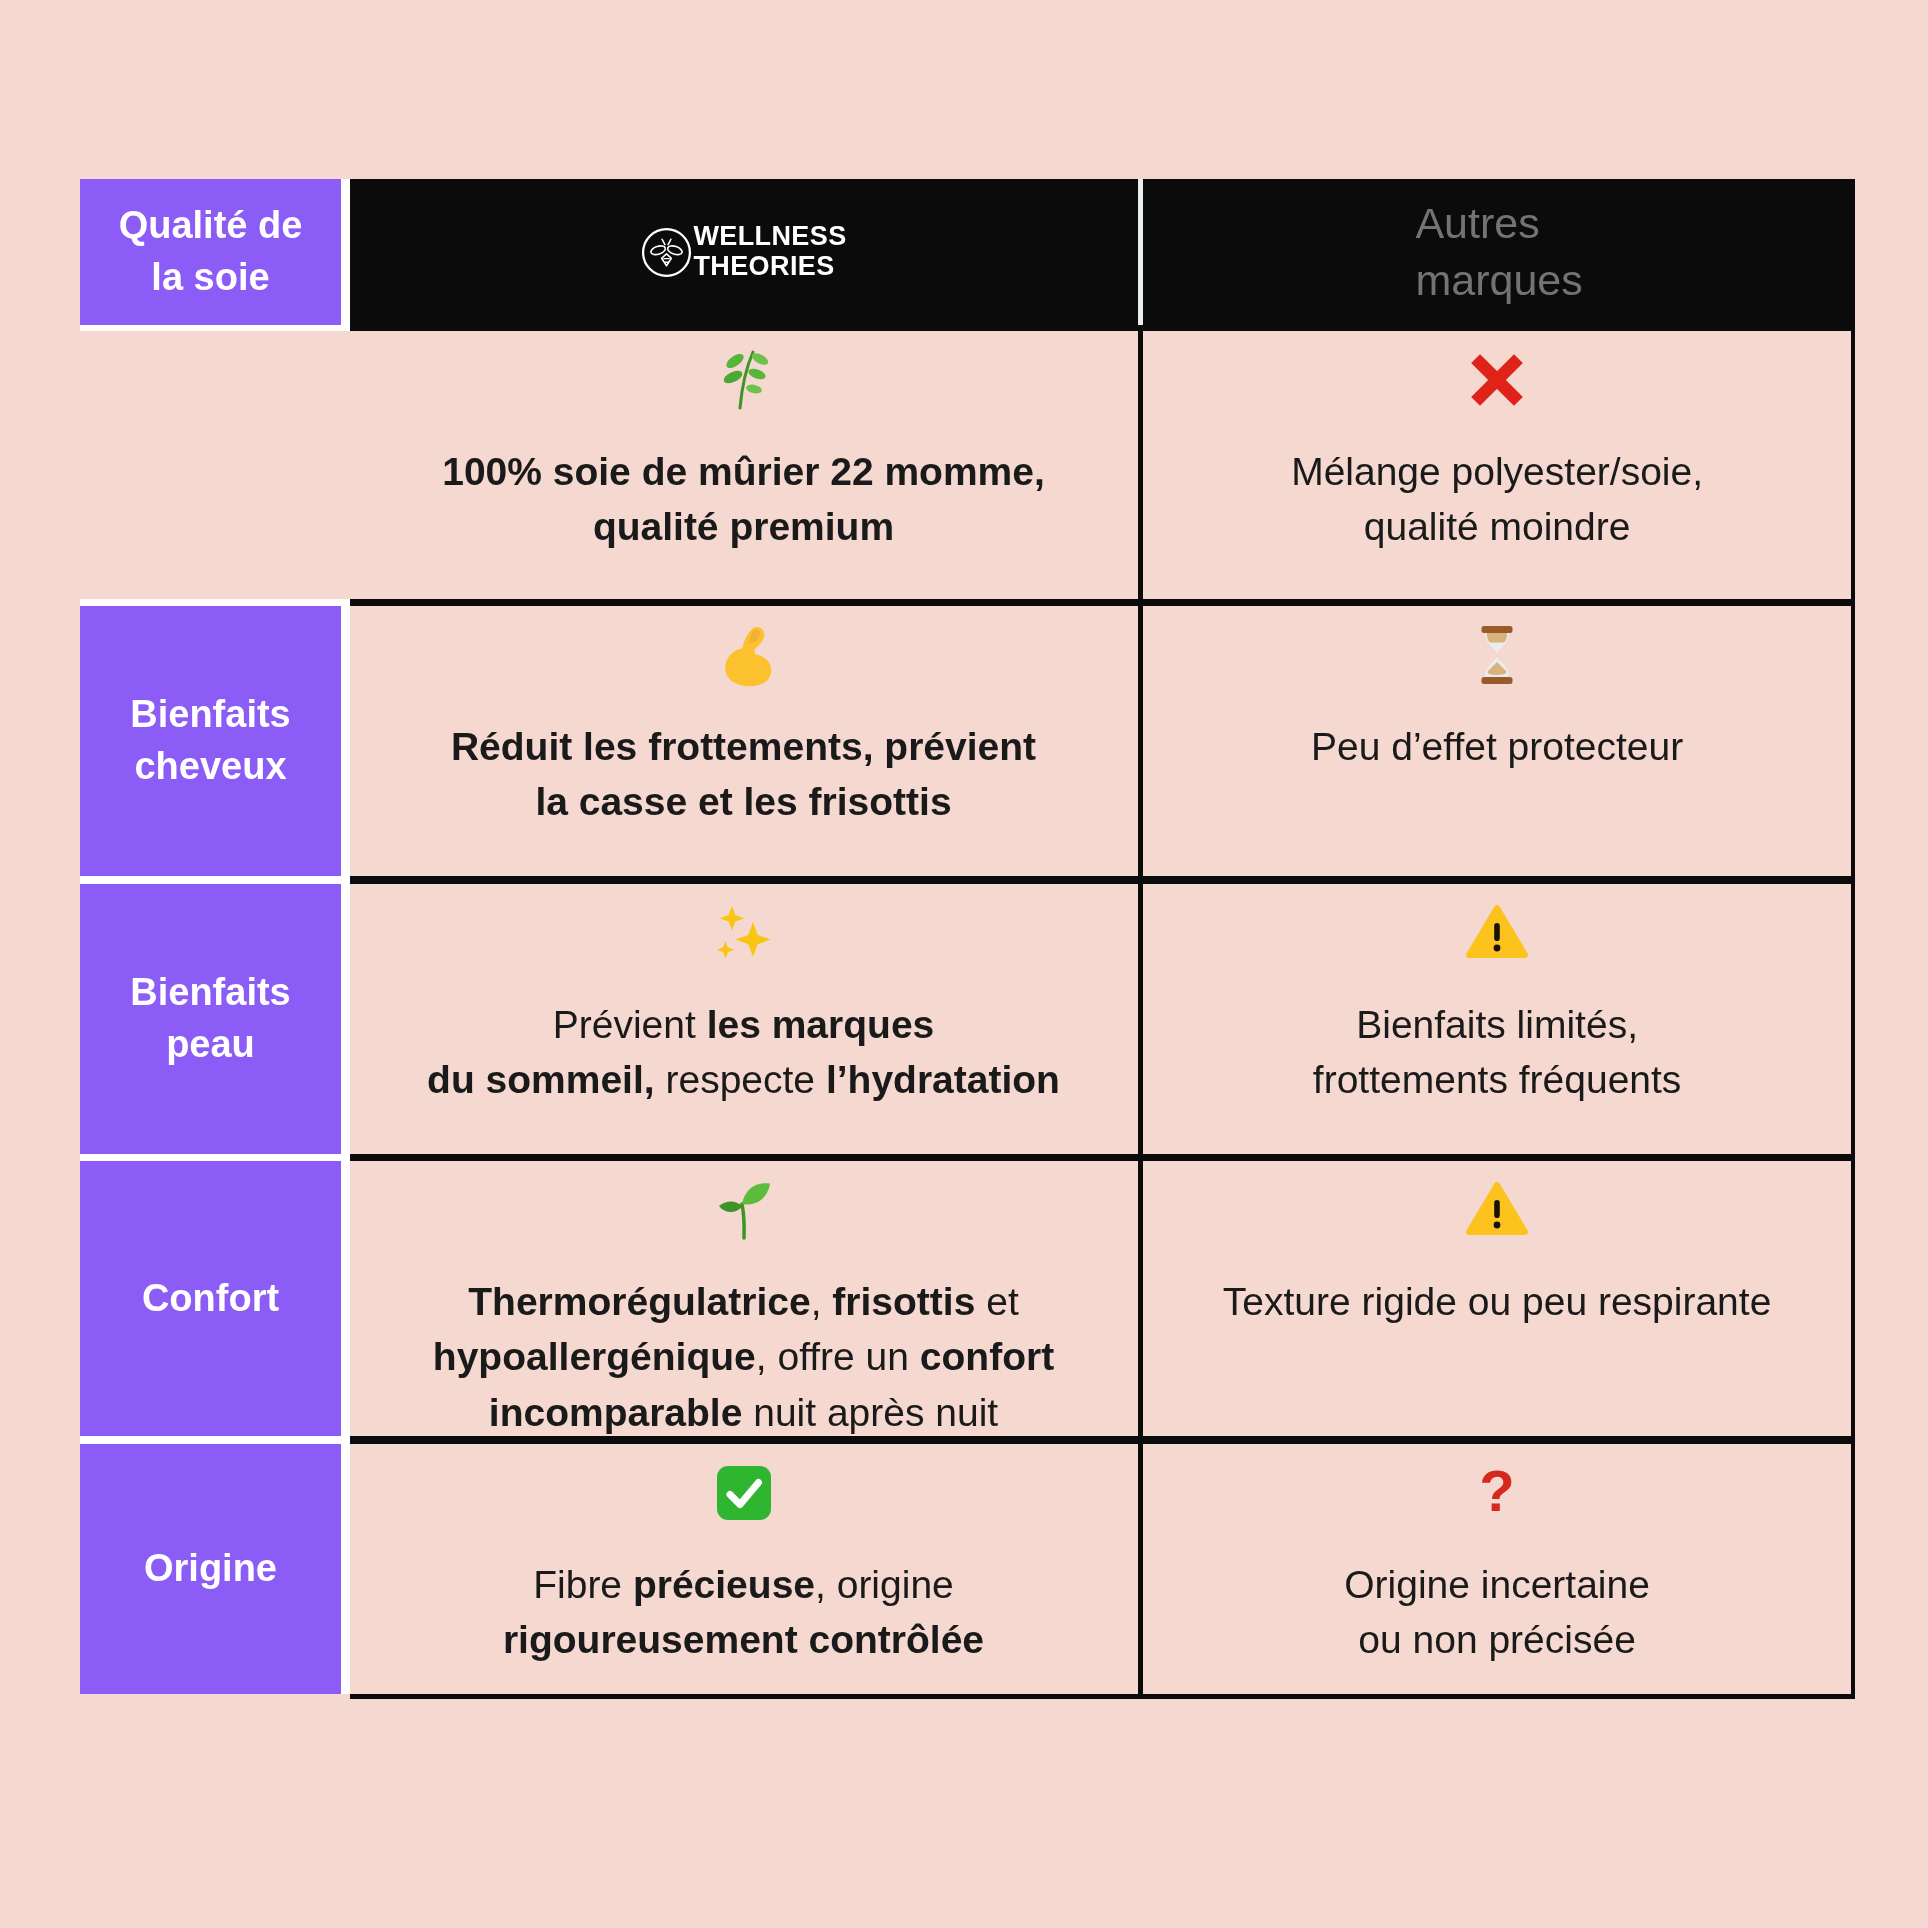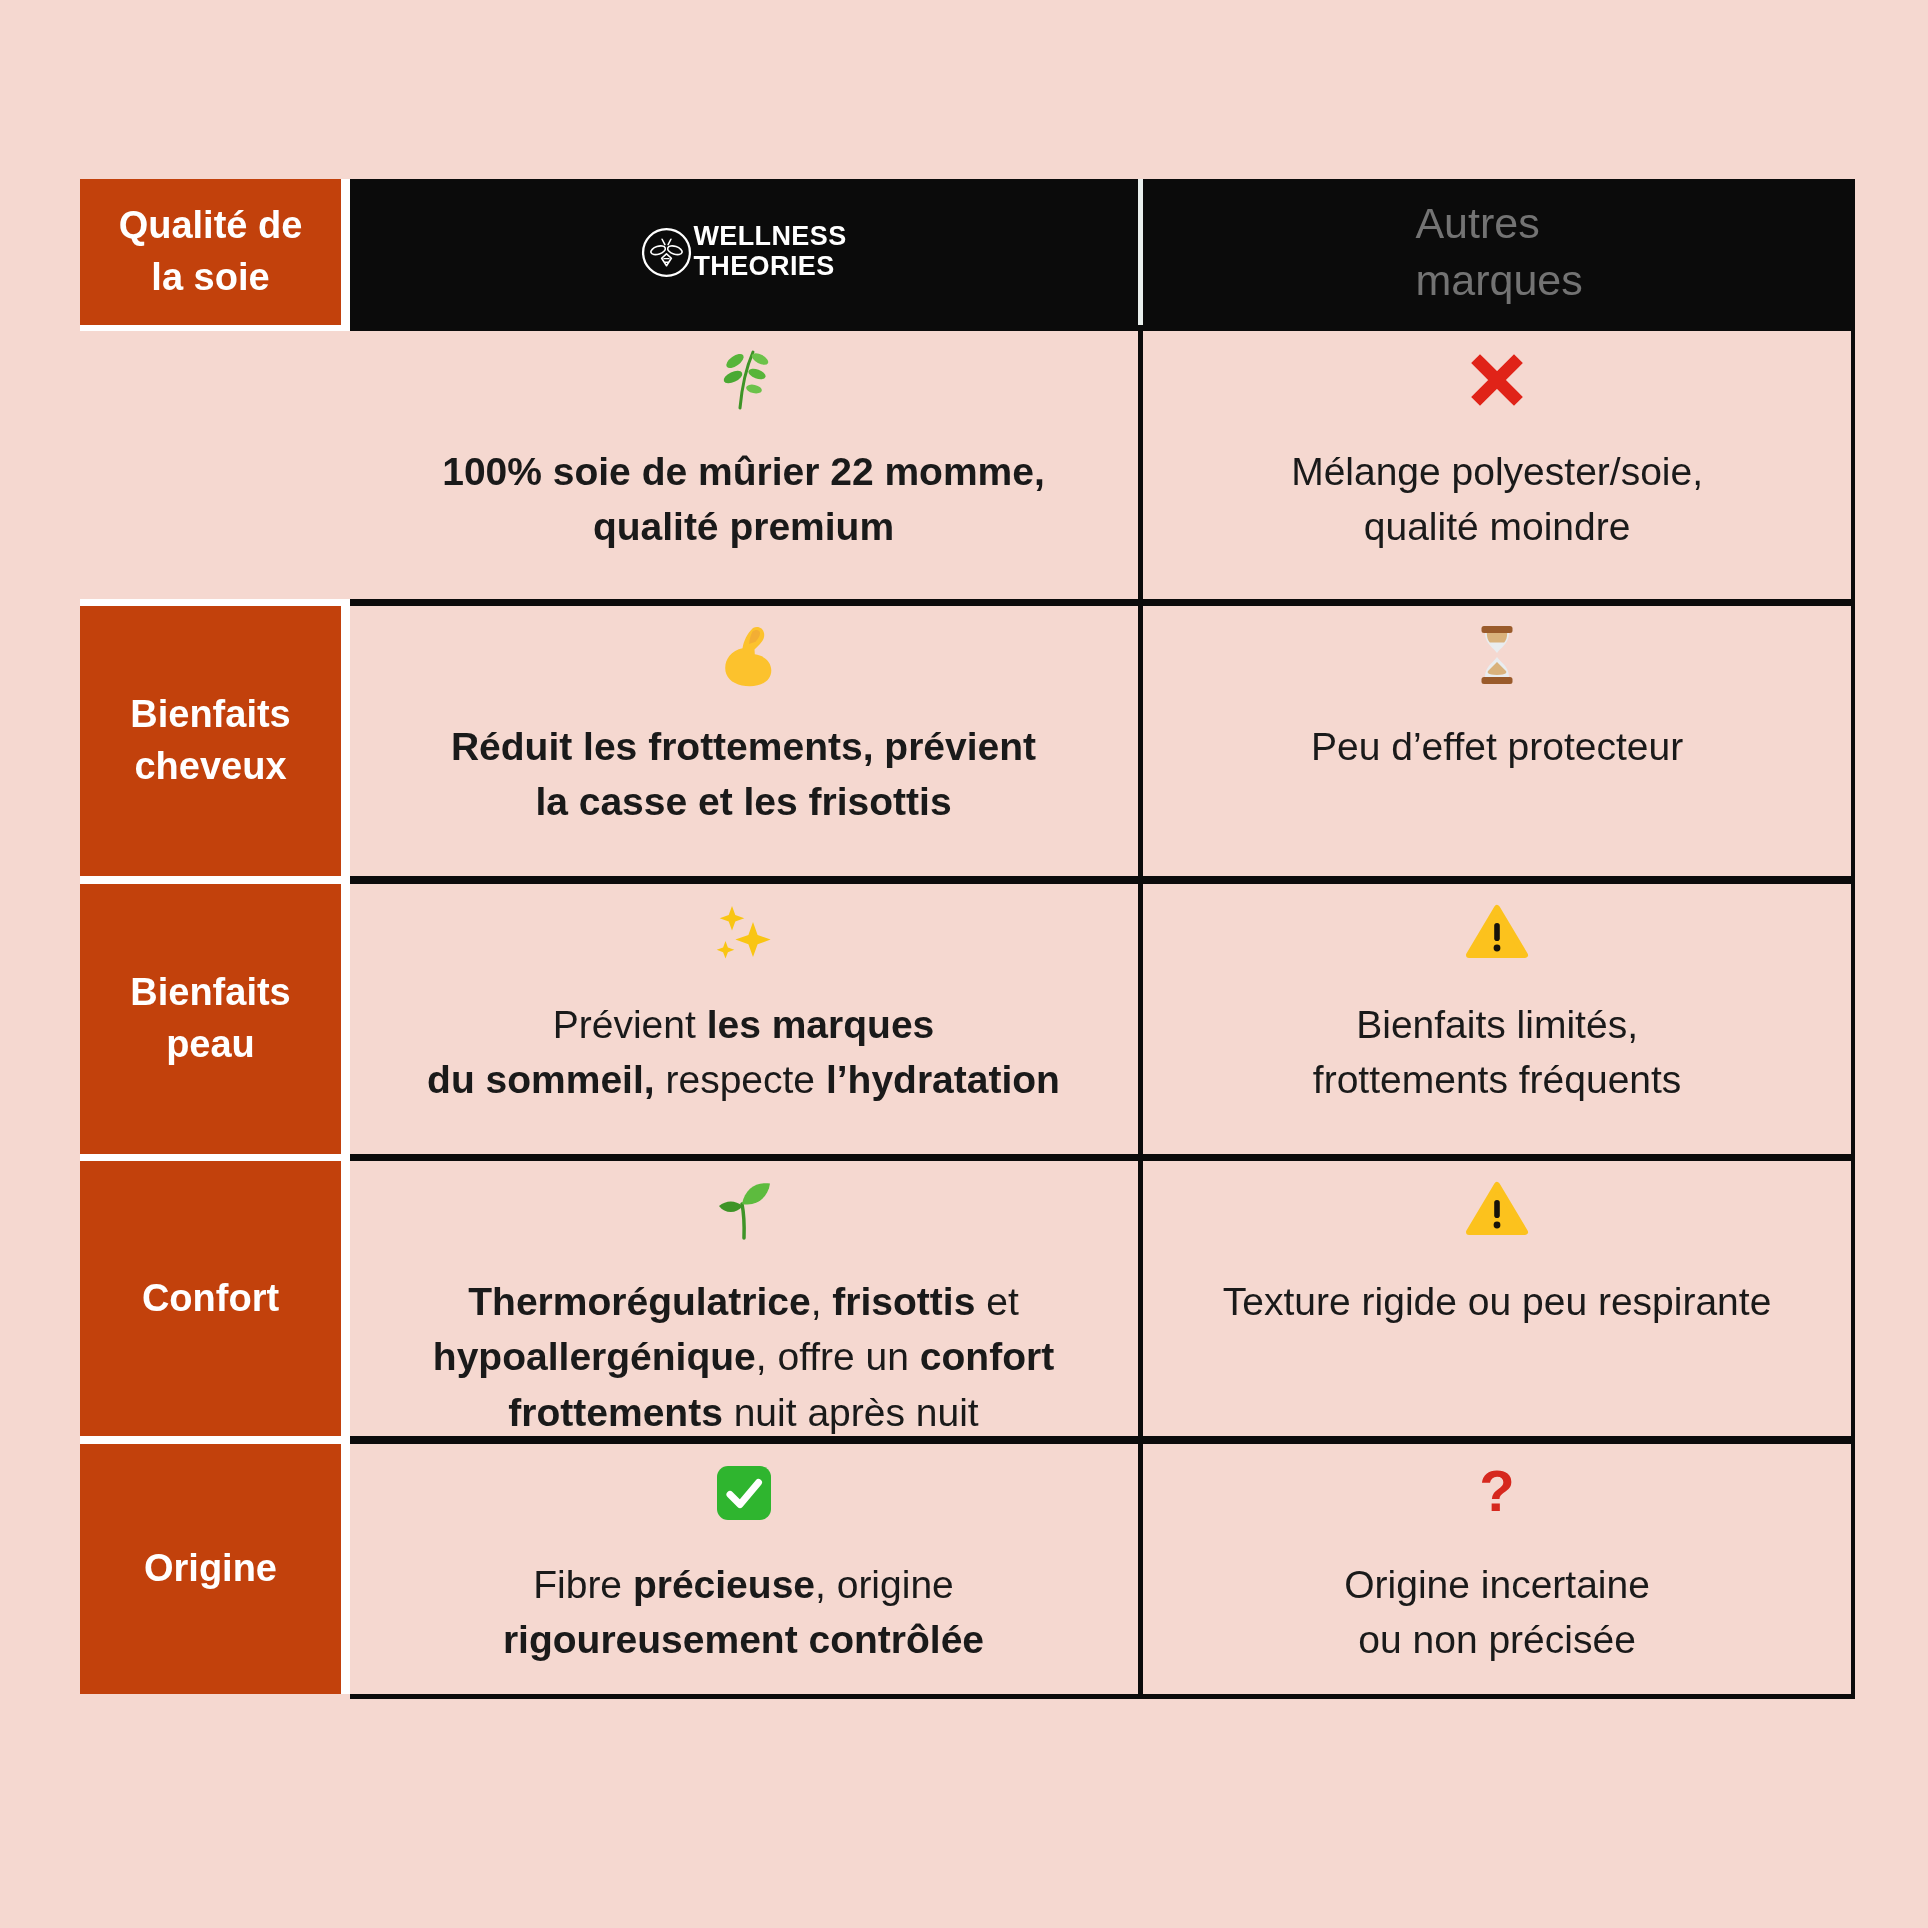--- a/index.html
+++ b/index.html
@@ -18,21 +18,21 @@
   .hc1{grid-row:1;grid-column:3;background:#0b0b0b;display:flex;align-items:center;justify-content:center;}
   .hdiv{grid-row:1;grid-column:4;background:#e9efec}
   .hc2{grid-row:1;grid-column:5;background:#0b0b0b;display:flex;align-items:center;justify-content:center}
   .hb-label{grid-row:2;grid-column:1/3;background:#ffffff}
   .hb-content{grid-row:2;grid-column:3/6;background:#0b0b0b}
   .logo-badge{width:53px;height:53px;display:flex;align-items:center;justify-content:center}
   .logo-badge svg{width:100%;height:100%}
   .logo-text span{display:block;color:#fff;font-weight:700;font-size:27px;line-height:1.1;letter-spacing:0.4px}
   .htext{color:#737373;font-weight:400;font-size:43px;line-height:1.32;text-align:left;white-space:pre-line}
   
-  .lcell{grid-column:1;background:#c2410c;display:flex;align-items:center;justify-content:center}
+  .lcell{grid-column:1;background:#8b5cf6;display:flex;align-items:center;justify-content:center}
   .ltext{color:#fff;font-weight:700;font-size:38px;line-height:1.36;text-align:center;white-space:pre-line}
   .vgap{grid-column:2;background:#ffffff}
   
   .cell{display:flex;flex-direction:column;align-items:center;justify-content:flex-start;
         padding:17px 26px 0;gap:32px;background:#f5d8d0}
   .c1{grid-column:3}
   .vdiv{grid-column:4;background:#0b0b0b}
   .c2{grid-column:5;border-right:4.7px solid #0b0b0b}
   .g-label{grid-column:1/3;background:#ffffff}
   .g-content{grid-column:3/6;background:#0b0b0b}
@@ -161,21 +161,21 @@
   </div>
   <div class="vgap"></div>
   <div class="cell c1">
     <div class="icon slot-icon">
         <svg viewBox="0 0 64 64">
           <path d="M32 60c.5-14 0-24-2-34" stroke="#3e9427" stroke-width="3.5" fill="none" stroke-linecap="round"></path>
           <path d="M30 26C33 10 45 3.5 58 5.5 56 20 44 29 30 26z" fill="#5dbb3e"></path>
           <path d="M30.5 28c-7-6-16.5-6-23.5 0 6 8 17.5 8 23.5 0z" fill="#3e9427"></path>
         </svg>
       </div>
-    <div class="ctext slot-text"><strong>Thermorégulatrice</strong>, <strong>frisottis</strong> et<br><strong>hypoallergénique</strong>, offre un <strong>confort</strong><br><strong>frottements</strong> nuit après nuit</div>
+    <div class="ctext slot-text"><strong>Thermorégulatrice</strong>, <strong>frisottis</strong> et<br><strong>hypoallergénique</strong>, offre un <strong>confort</strong><br><strong>incomparable</strong> nuit après nuit</div>
   </div>
   <div class="vdiv"></div>
   <div class="cell c2">
     <div class="icon slot-icon">
         <svg viewBox="0 0 64 64">
           <path d="M32 7L60 54H4z" fill="#fcc21d" stroke="#fcc21d" stroke-width="6" stroke-linejoin="round"></path>
           <rect x="29.2" y="22" width="5.6" height="18" rx="2.8" fill="#17130b"></rect>
           <circle cx="32" cy="47" r="3.4" fill="#17130b"></circle>
         </svg>
       </div>

